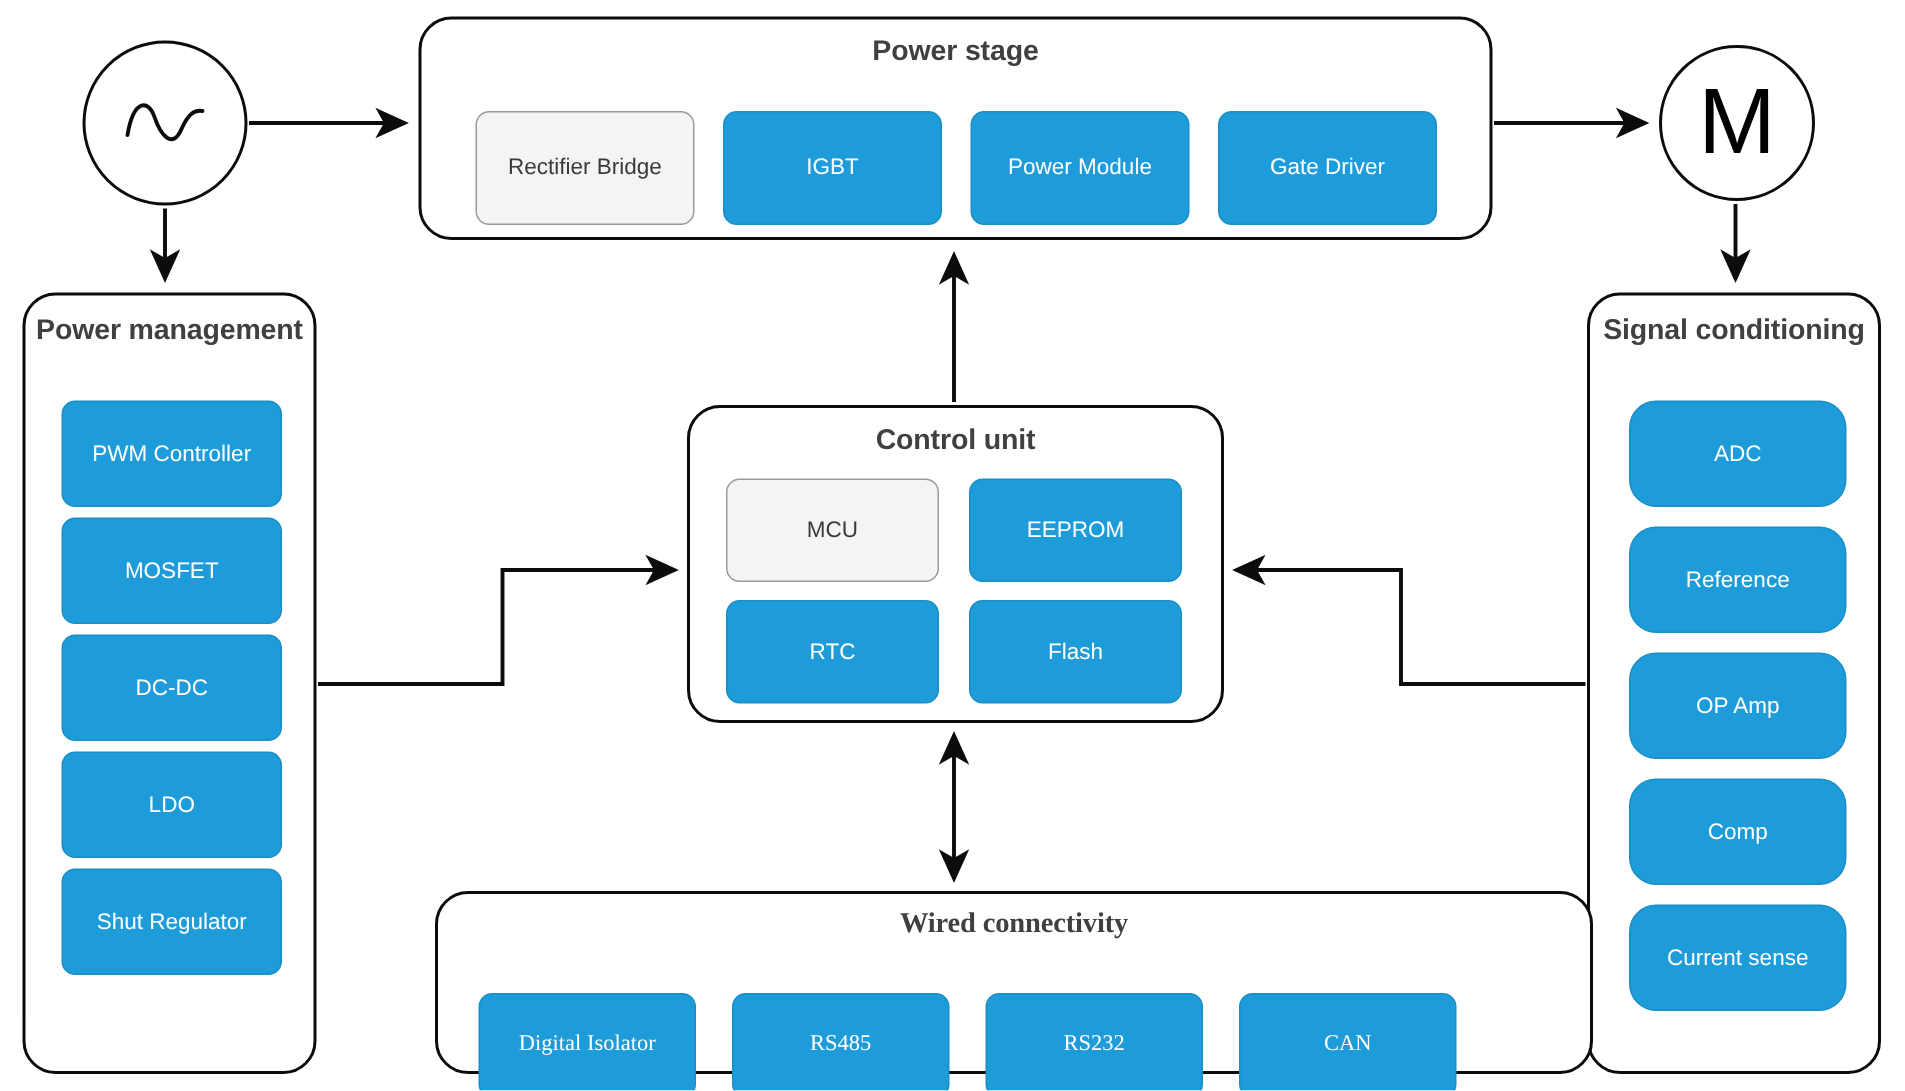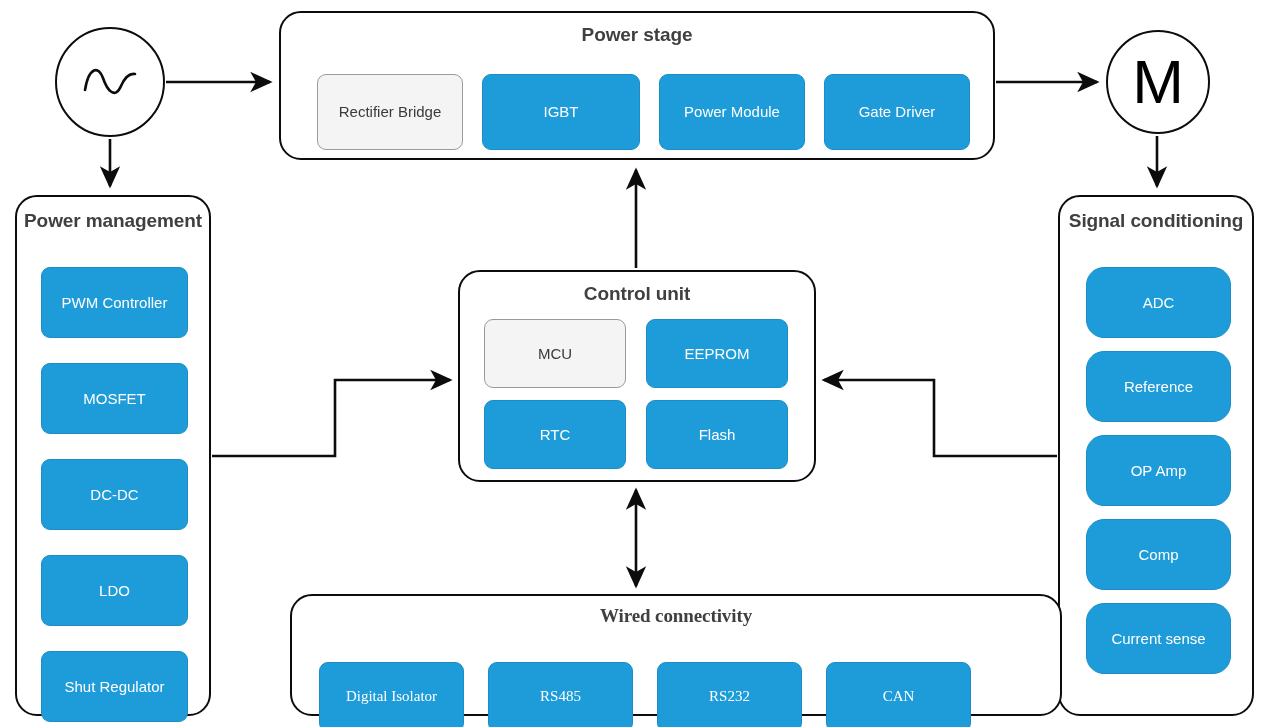--- a/index.html
+++ b/index.html
@@ -73,28 +73,28 @@
     font-size: 62px;
     color: #000000;
     line-height: 1;
     font-weight: 400;
   }
   
   #power-stage { left: 279px; top: 11px; width: 716px; height: 149px; }
   #power-stage .panel-title { margin-top: 10px; }
   #power-stage .row { position: absolute; left: 36px; top: 61px; display: flex; gap: 19px; }
   #ps-rectifier { width: 146px; height: 76px; }
-  #ps-igbt      { width: 158px; height: 76px; }
+  #ps-igbt      { width: 146px; height: 76px; }
   #ps-power-module { width: 146px; height: 76px; }
   #ps-gate-driver  { width: 146px; height: 76px; }
 
   
   #power-management { left: 15px; top: 195px; width: 196px; height: 521px; }
   #power-management .panel-title { margin-top: 12px; }
-  #power-management .col { position: absolute; left: 24px; top: 70px; display: flex; flex-direction: column; gap: 25px; }
+  #power-management .col { position: absolute; left: 24px; top: 70px; display: flex; flex-direction: column; gap: 7px; }
   #power-management .chip { width: 147px; height: 71px; }
 
   
   #signal-conditioning { left: 1058px; top: 195px; width: 196px; height: 521px; }
   #signal-conditioning .panel-title { margin-top: 12px; }
   #signal-conditioning .col { position: absolute; left: 26px; top: 70px; display: flex; flex-direction: column; gap: 13px; }
   #signal-conditioning .chip { width: 145px; height: 71px; border-radius: 18px; }
 
   
   #control-unit { left: 458px; top: 270px; width: 358px; height: 212px; }

